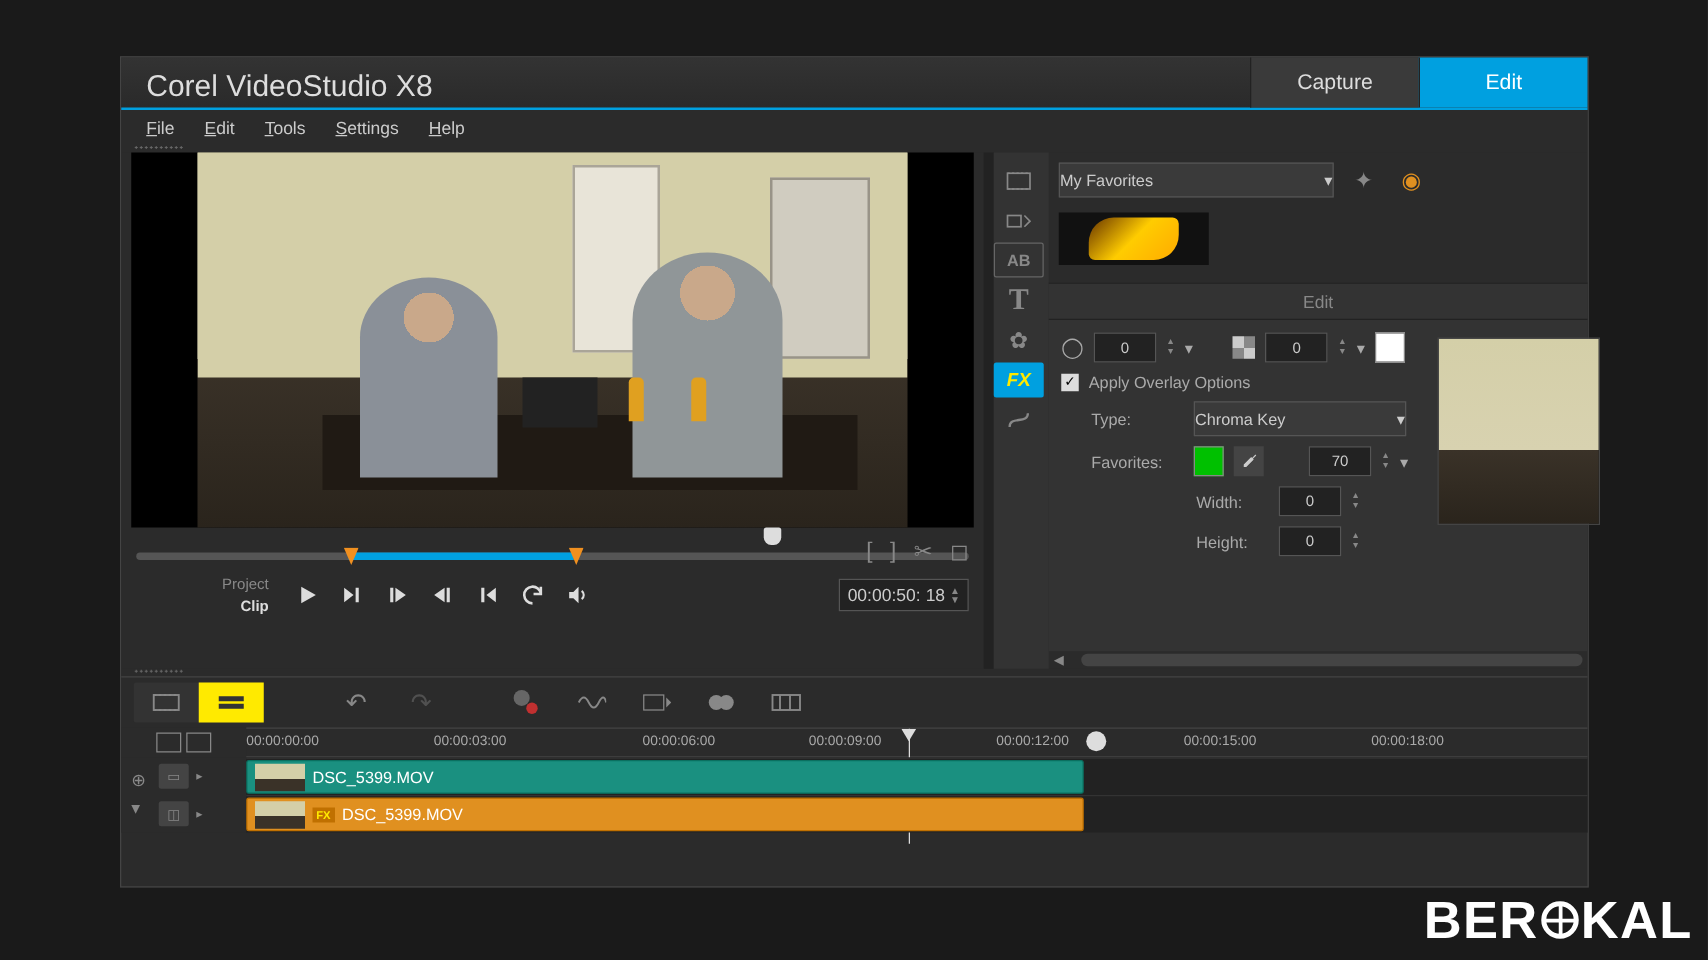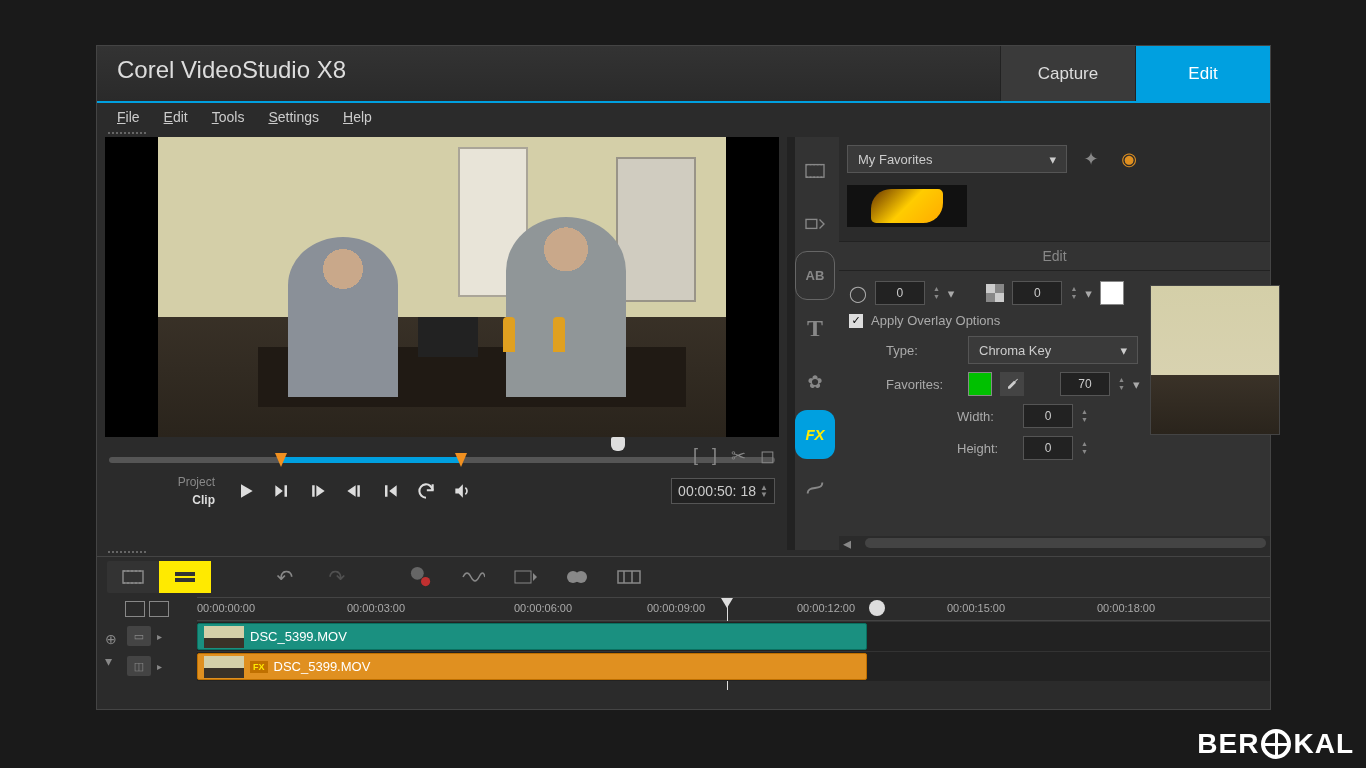--- a/index.html
+++ b/index.html
@@ -1,20 +1,20 @@
 <!DOCTYPE html>
 <html><head>
 <meta charset="utf-8">
 <style>
 * { margin: 0; padding: 0; box-sizing: border-box; font-family: Arial, sans-serif; user-select: none; }
 body { background: #1a1a1a; width: 1366px; height: 768px; overflow: hidden; color: #ccc; }
 
 .app-frame { position: absolute; top: 45px; left: 96px; width: 1175px; height: 665px; background: #2b2b2b; border: 1px solid #444; }
 
-.title-bar { height: 57px; background: linear-gradient(#333,#2a2a2a); display: flex; align-items: stretch; border-bottom: 2px solid #00a0e0; }
+.title-bar { height: 42px; background: linear-gradient(#333,#2a2a2a); display: flex; align-items: stretch; border-bottom: 2px solid #00a0e0; }
 .app-title { font-size: 24px; color: #ddd; padding: 10px 20px; font-weight: 400; }
 .app-title .light { font-weight: 300; }
 .step-tabs { margin-left: auto; display: flex; }
 .step-tab { width: 135px; display: flex; align-items: center; justify-content: center; font-size: 17px; color: #ddd; cursor: pointer; background: #3a3a3a; border-left: 1px solid #222; }
 .step-tab.active { background: #00a0e0; color: #fff; }
 
 .menu-bar { height: 28px; background: #2b2b2b; display: flex; align-items: center; padding-left: 20px; gap: 24px; }
 .menu-item { font-size: 14px; color: #ccc; cursor: pointer; }
 .menu-item .u { text-decoration: underline; }
 
@@ -48,35 +48,35 @@
 .mode-labels .active { color: #ddd; font-weight: bold; }
 .t-btn { width: 30px; height: 30px; display: flex; align-items: center; justify-content: center; color: #ddd; cursor: pointer; }
 .t-btn svg { width: 20px; height: 20px; }
 .timecode-box { margin-left: auto; font-family: "Courier New", monospace; font-size: 14px; background: #222; padding: 4px 6px; display: flex; align-items: center; gap: 4px; border: 1px solid #555; }
 .tc-spin { display: flex; flex-direction: column; font-size: 8px; color: #888; line-height: 7px;}
 
 .v-sep { width: 8px; background: #222; }
 .right-pane { flex: 1; background: #2b2b2b; display: flex; }
 
 .library-tabs { width: 44px; background: #333; display: flex; flex-direction: column; gap: 4px; padding-top: 8px; }
-.lib-tab { width: 40px; height: 49px; display: flex; align-items: center; justify-content: center; color: #888; cursor: pointer; font-size: 18px; border-radius:12px;}
+.lib-tab { width: 40px; height: 28px; display: flex; align-items: center; justify-content: center; color: #888; cursor: pointer; font-size: 18px; border-radius:2px;}
 .lib-tab.active { background: #00a0e0; color: #ffea00; font-weight: bold; }
 
 .lib-content { flex: 1; display: flex; flex-direction: column; }
 .lib-top { height: 44px; display: flex; align-items: center; padding: 0 8px; gap: 10px; }
-.dropdown { flex:1; height: 28px; background: #3a3a3a; border: 1px solid #555; display: flex; align-items: center; padding: 0 10px; color: #ccc; font-size: 13px; justify-content: space-between; cursor: pointer; max-width:220px;}
+.dropdown { flex:1; height: 28px; background: #3a3a3a; border: 1px solid #555; display: flex; align-items: center; padding: 0 0; color: #ccc; font-size: 13px; justify-content: space-between; cursor: pointer; max-width:220px;}
 .lib-icon-btn { width: 28px; height: 28px; color: #888; display: flex; align-items: center; justify-content: center; cursor: pointer; font-size:18px;}
 .lib-thumbs { height: 60px; padding: 4px 8px; display: flex; }
 .thumb { width: 120px; height: 42px; background: #111; display:flex; align-items:center; justify-content:center; overflow:hidden;}
 .thumb-inner{ width:60%; height:80%; background: linear-gradient(135deg,#663300,#ffcc00,#ffaa00); border-radius: 20px 5px 20px 5px;}
 .edit-strip { height: 30px; background: #333; display: flex; align-items: center; justify-content: center; color: #888; font-size: 14px; cursor:pointer; border-top:1px solid #222; border-bottom:1px solid #222;}
 
 .options-panel { flex: 1; background: #333; padding: 10px; font-size: 13px; color: #aaa; position: relative;}
 .opt-row { display: flex; align-items: center; gap: 8px; margin-bottom: 8px; }
-.opt-label { width: 74px; margin-left: 13px; }
+.opt-label { width: 74px; }
 .num-input { width: 50px; height: 24px; background: #222; border: 1px solid #555; color: #ccc; text-align: center; font-size: 12px; }
 .spinner { display: flex; flex-direction: column; font-size: 7px; color: #888; line-height:8px; cursor:pointer;}
 .color-swatch { width: 24px; height: 24px; border: 1px solid #888; cursor:pointer;}
 .checkbox { width: 14px; height: 14px; background: #ddd; color: #000; font-size: 11px; display: flex; align-items: center; justify-content: center; cursor:pointer;}
 .eyedropper-btn { width:24px; height:24px; background:#444; display:flex; align-items:center; justify-content:center; cursor:pointer;}
 .pip-preview { position: absolute; right: -10px; top: 14px; width: 130px; height: 150px; background: #000; border: 1px solid #444; overflow:hidden;}
 .pip-inner{width:100%;height:100%;background: linear-gradient(180deg, #d4cfa8 0%, #d8d2b0 60%, #3a3228 60%, #2a241c 100%);}
 .h-scroll { height: 14px; display: flex; align-items: center; padding: 0 4px; }
 .h-scroll-track { flex: 1; height: 10px; background: #444; border-radius: 5px; margin-left: 14px;}
 
@@ -101,21 +101,21 @@
 .track-icon{width:24px;height:20px;background:#444;border-radius:2px;display:flex;align-items:center;justify-content:center;font-size:11px;}
 .tl-track-content { flex: 1; position: relative; background: #222; border-top:1px solid #333;}
 .clip { position: absolute; top: 1px; bottom: 1px; border-radius: 2px; display: flex; align-items: center; padding-left: 6px; font-size: 13px; color: #fff; overflow:hidden; gap:6px;}
 .clip.video { background: #1a9080; border: 1px solid #0a7060; }
 .clip.overlay { background: #e09020; border: 1px solid #c07000; }
 .clip-thumb { width:40px; height:22px; background: linear-gradient(180deg, #d4cfa8 55%, #3a3228 55%); flex-shrink:0;}
 .fx-badge { background:#c07000; color:#ffea00; font-size:9px; padding:1px 3px; font-weight:bold;}
 
 .tl-side-tools { position:absolute; left:8px; display:flex; flex-direction:column; gap:6px; color:#888; font-size:14px;}
 
-.watermark { position: absolute; bottom: 8px; right: 12px; font-size: 28px; font-weight: 900; color: #fff; letter-spacing: 1px; display:flex; align-items:center;}
+.watermark { position: absolute; bottom: 8px; right: 12px; font-size: 42px; font-weight: 900; color: #fff; letter-spacing: 1px; display:flex; align-items:center;}
 .watermark .logo-o { display:inline-block; width:30px; height:30px; border:4px solid #fff; border-radius:50%; position:relative; margin:0 2px;}
 .watermark .logo-o::before{content:"";position:absolute;left:45%;top:-2px;bottom:-2px;width:3px;background:#fff;}
 .watermark .logo-o::after{content:"";position:absolute;top:45%;left:-2px;right:-2px;height:3px;background:#fff;}
 </style>
 </head>
 <body>
 
 <div class="app-frame">
 
   <div class="title-bar">

